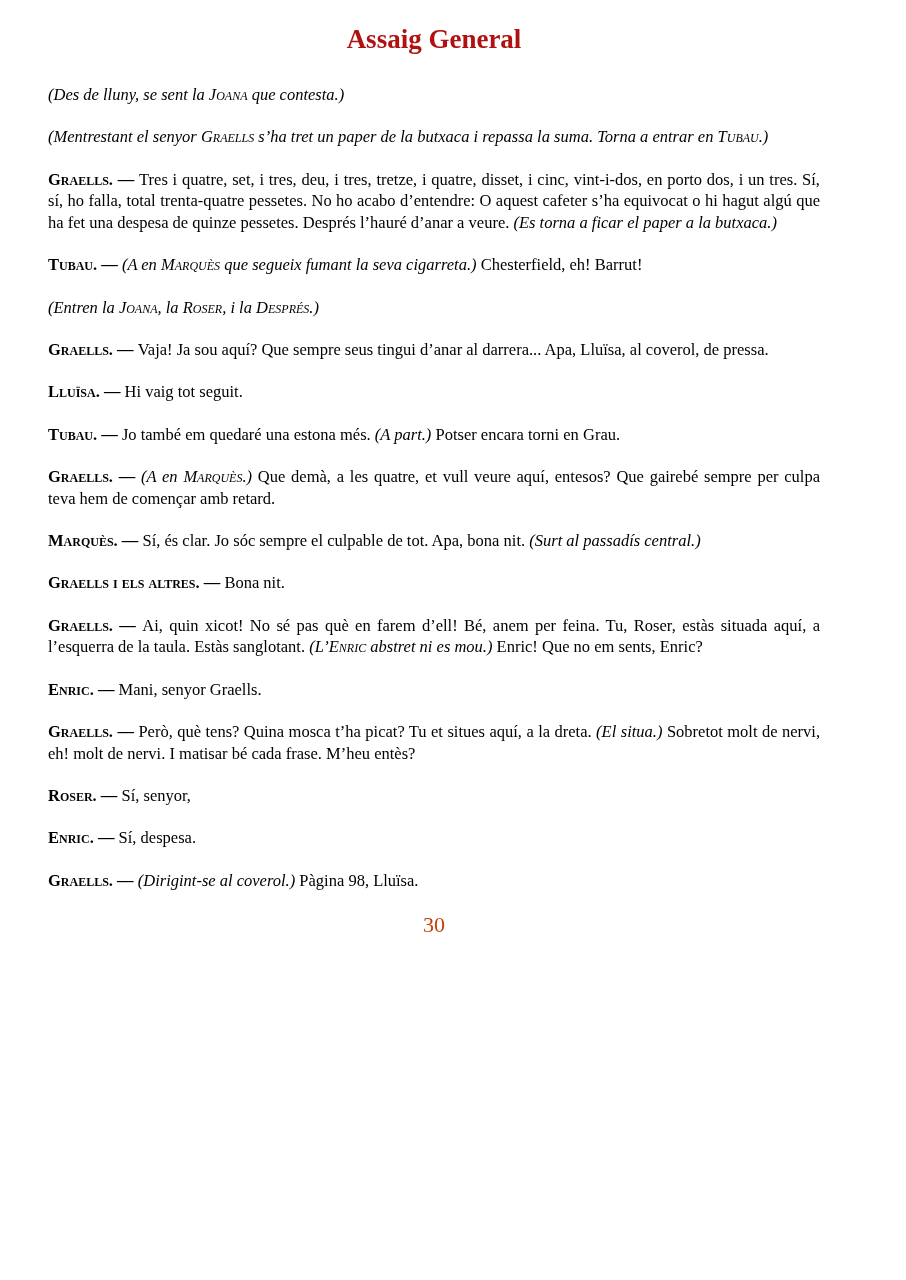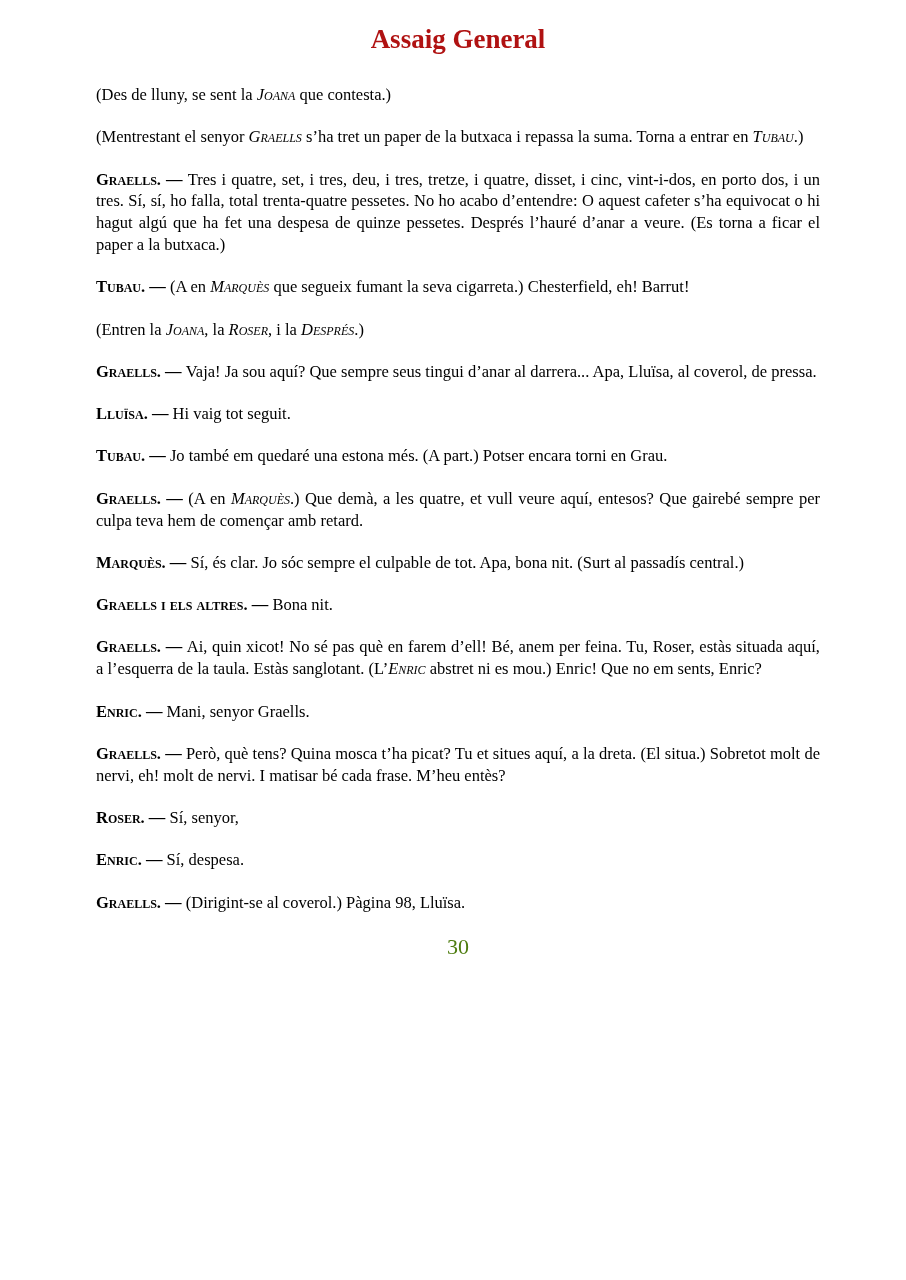--- a/index.html
+++ b/index.html
@@ -5,21 +5,21 @@
   html, body {
     margin: 0;
     padding: 0;
     background: #ffffff;
   }
   .page {
     position: relative;
     width: 906px;
     min-height: 1280px;
     box-sizing: border-box;
-    padding: 24px 86px 10px 96px;
+    padding: 24px 86px 10px 48px;
     background: #ffffff;
     font-family: "Liberation Serif", "DejaVu Serif", serif;
     font-size: 16.5px;
     line-height: 21.8px;
     color: #000000;
   }
   .title {
     margin: 0 0 30px 0;
     text-align: center;
     font-size: 27px;
@@ -32,20 +32,21 @@
     text-align: justify;
   }
   .seg-sp {
     font-weight: bold;
     font-variant: small-caps;
   }
   .seg-n {
     font-style: normal;
   }
   .seg-i {
+    font-style: italic;
     margin-top: 12px;
   }
   .seg-isc {
     font-style: italic;
     font-variant: small-caps;
   }
   .page-number {
     margin-top: 2px;
     text-align: center;
     font-size: 22px;
@@ -69,14 +70,14 @@
       <p class="para"><span class="seg-sp">Graells. — </span><span class="seg-i">(A en </span><span class="seg-isc">Marquès</span><span class="seg-i">.)</span><span class="seg-n"> Que demà, a les quatre, et vull veure aquí, entesos? Que gairebé sempre per culpa teva hem de començar amb retard.</span></p>
       <p class="para"><span class="seg-sp">Marquès. — </span><span class="seg-n">Sí, és clar. Jo sóc sempre el culpable de tot. Apa, bona nit. </span><span class="seg-i">(Surt al passadís central.)</span></p>
       <p class="para"><span class="seg-sp">Graells i els altres. — </span><span class="seg-n">Bona nit.</span></p>
       <p class="para"><span class="seg-sp">Graells. — </span><span class="seg-n">Ai, quin xicot! No sé pas què en farem d’ell! Bé, anem per feina. Tu, Roser, estàs situada aquí, a l’esquerra de la taula. Estàs sanglotant. </span><span class="seg-i">(L’</span><span class="seg-isc">Enric</span><span class="seg-i"> abstret ni es mou.)</span><span class="seg-n"> Enric! Que no em sents, Enric?</span></p>
       <p class="para"><span class="seg-sp">Enric. — </span><span class="seg-n">Mani, senyor Graells.</span></p>
       <p class="para"><span class="seg-sp">Graells. — </span><span class="seg-n">Però, què tens? Quina mosca t’ha picat? Tu et situes aquí, a la dreta. </span><span class="seg-i">(El situa.)</span><span class="seg-n"> Sobretot molt de nervi, eh! molt de nervi. I matisar bé cada frase. M’heu entès?</span></p>
       <p class="para"><span class="seg-sp">Roser. — </span><span class="seg-n">Sí, senyor,</span></p>
       <p class="para"><span class="seg-sp">Enric. — </span><span class="seg-n">Sí, despesa.</span></p>
       <p class="para"><span class="seg-sp">Graells. — </span><span class="seg-i">(Dirigint-se al coverol.)</span><span class="seg-n"> Pàgina 98, Lluïsa.</span></p>
     </div>
-  <div class="page-number" style="color: #4d7c0f;">30</div>
+  <div class="page-number" style="color: #c2410c;">30</div>
 </div>
 
 </body></html>

